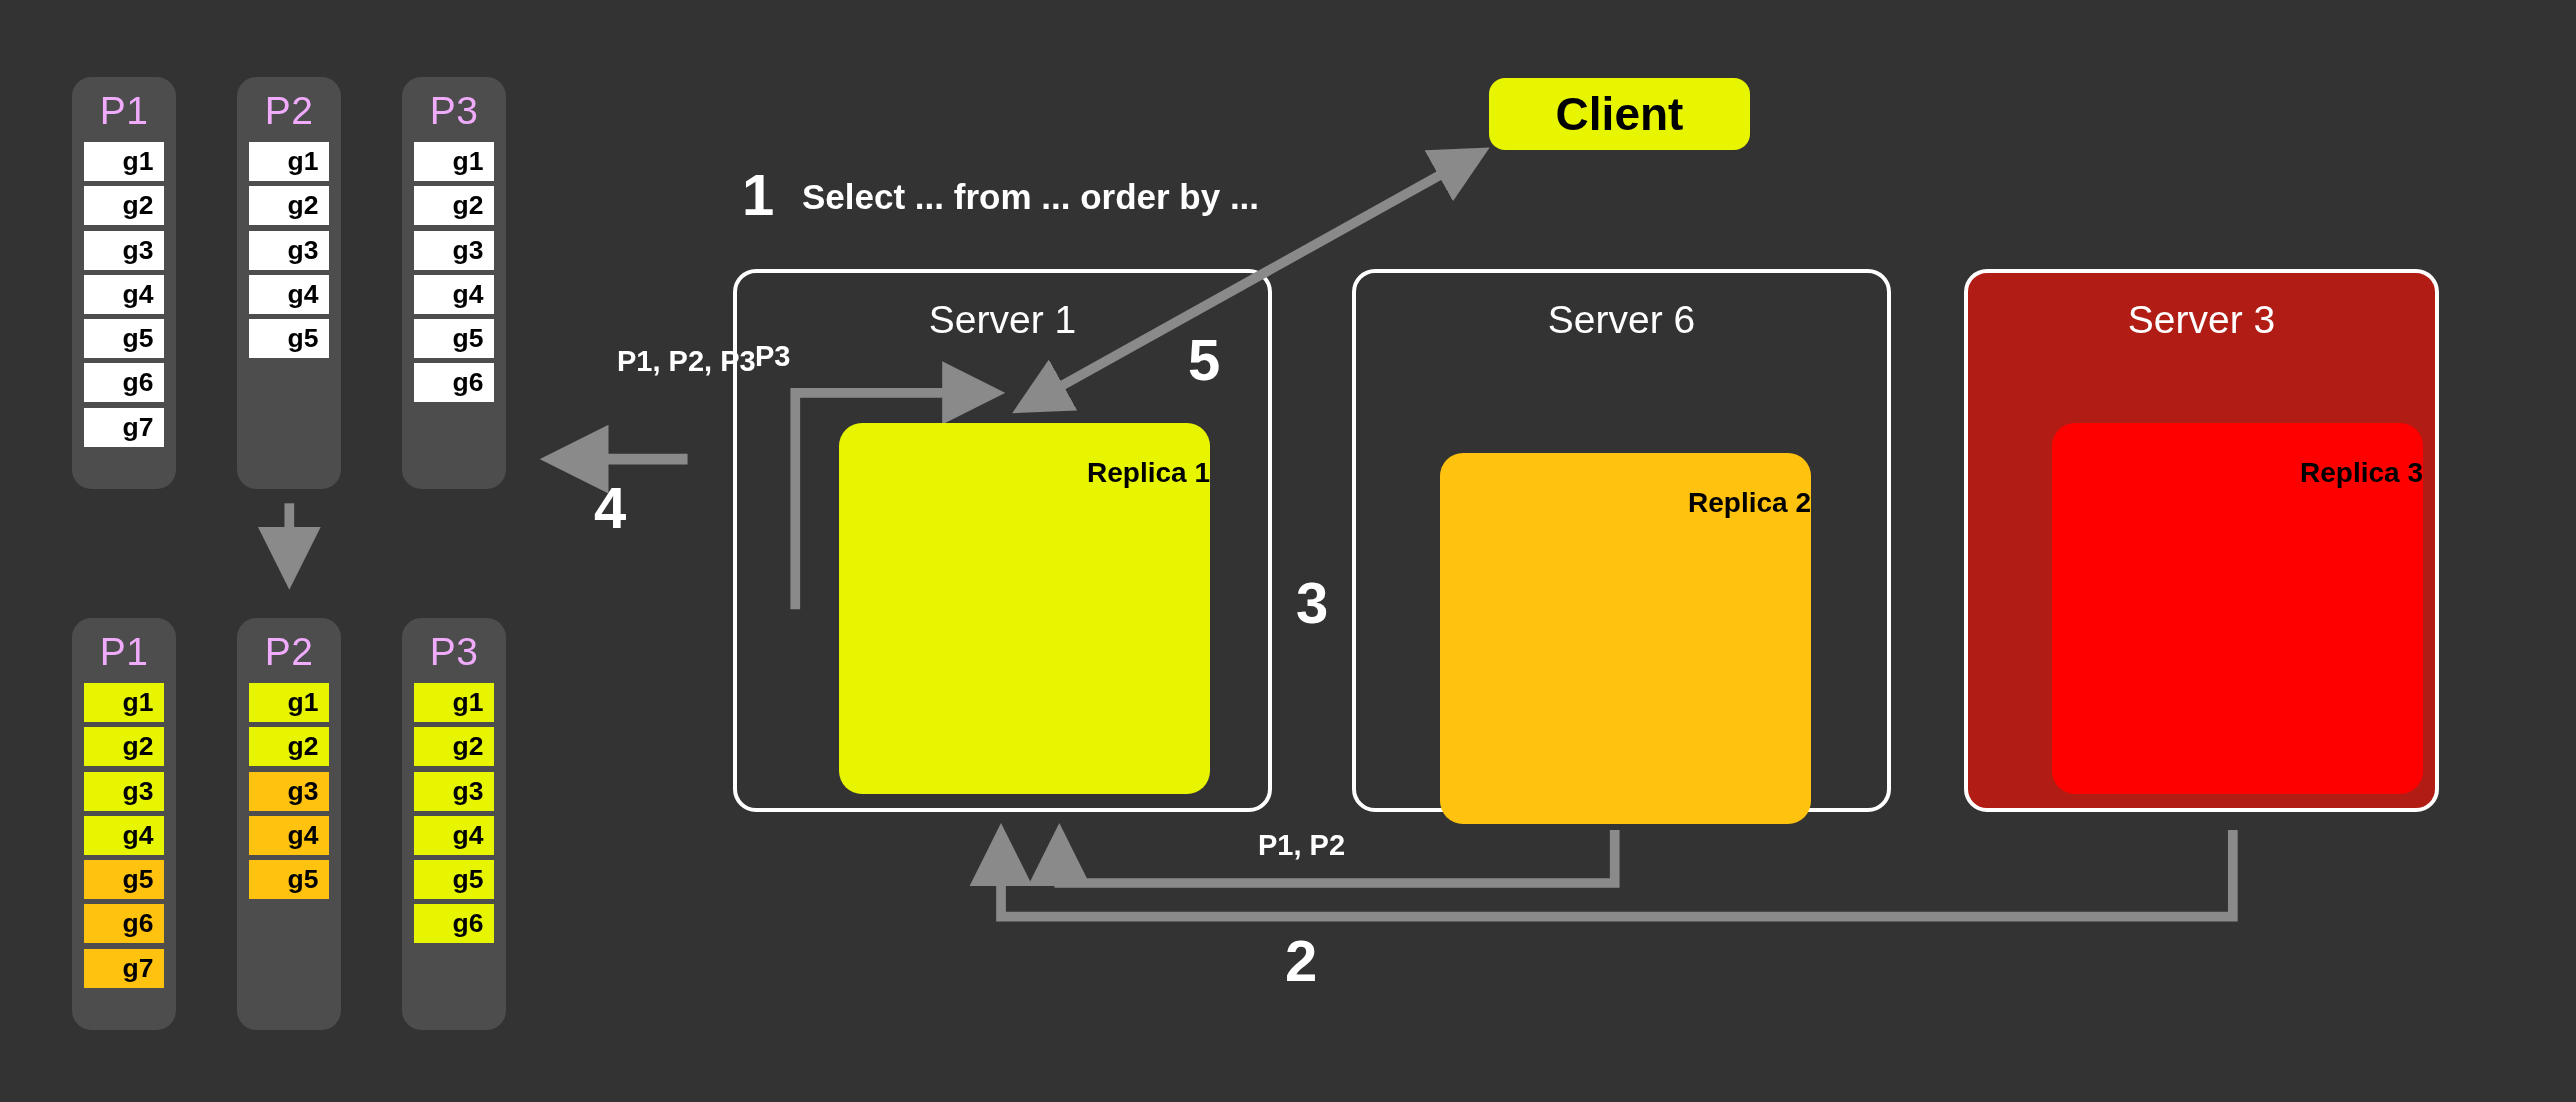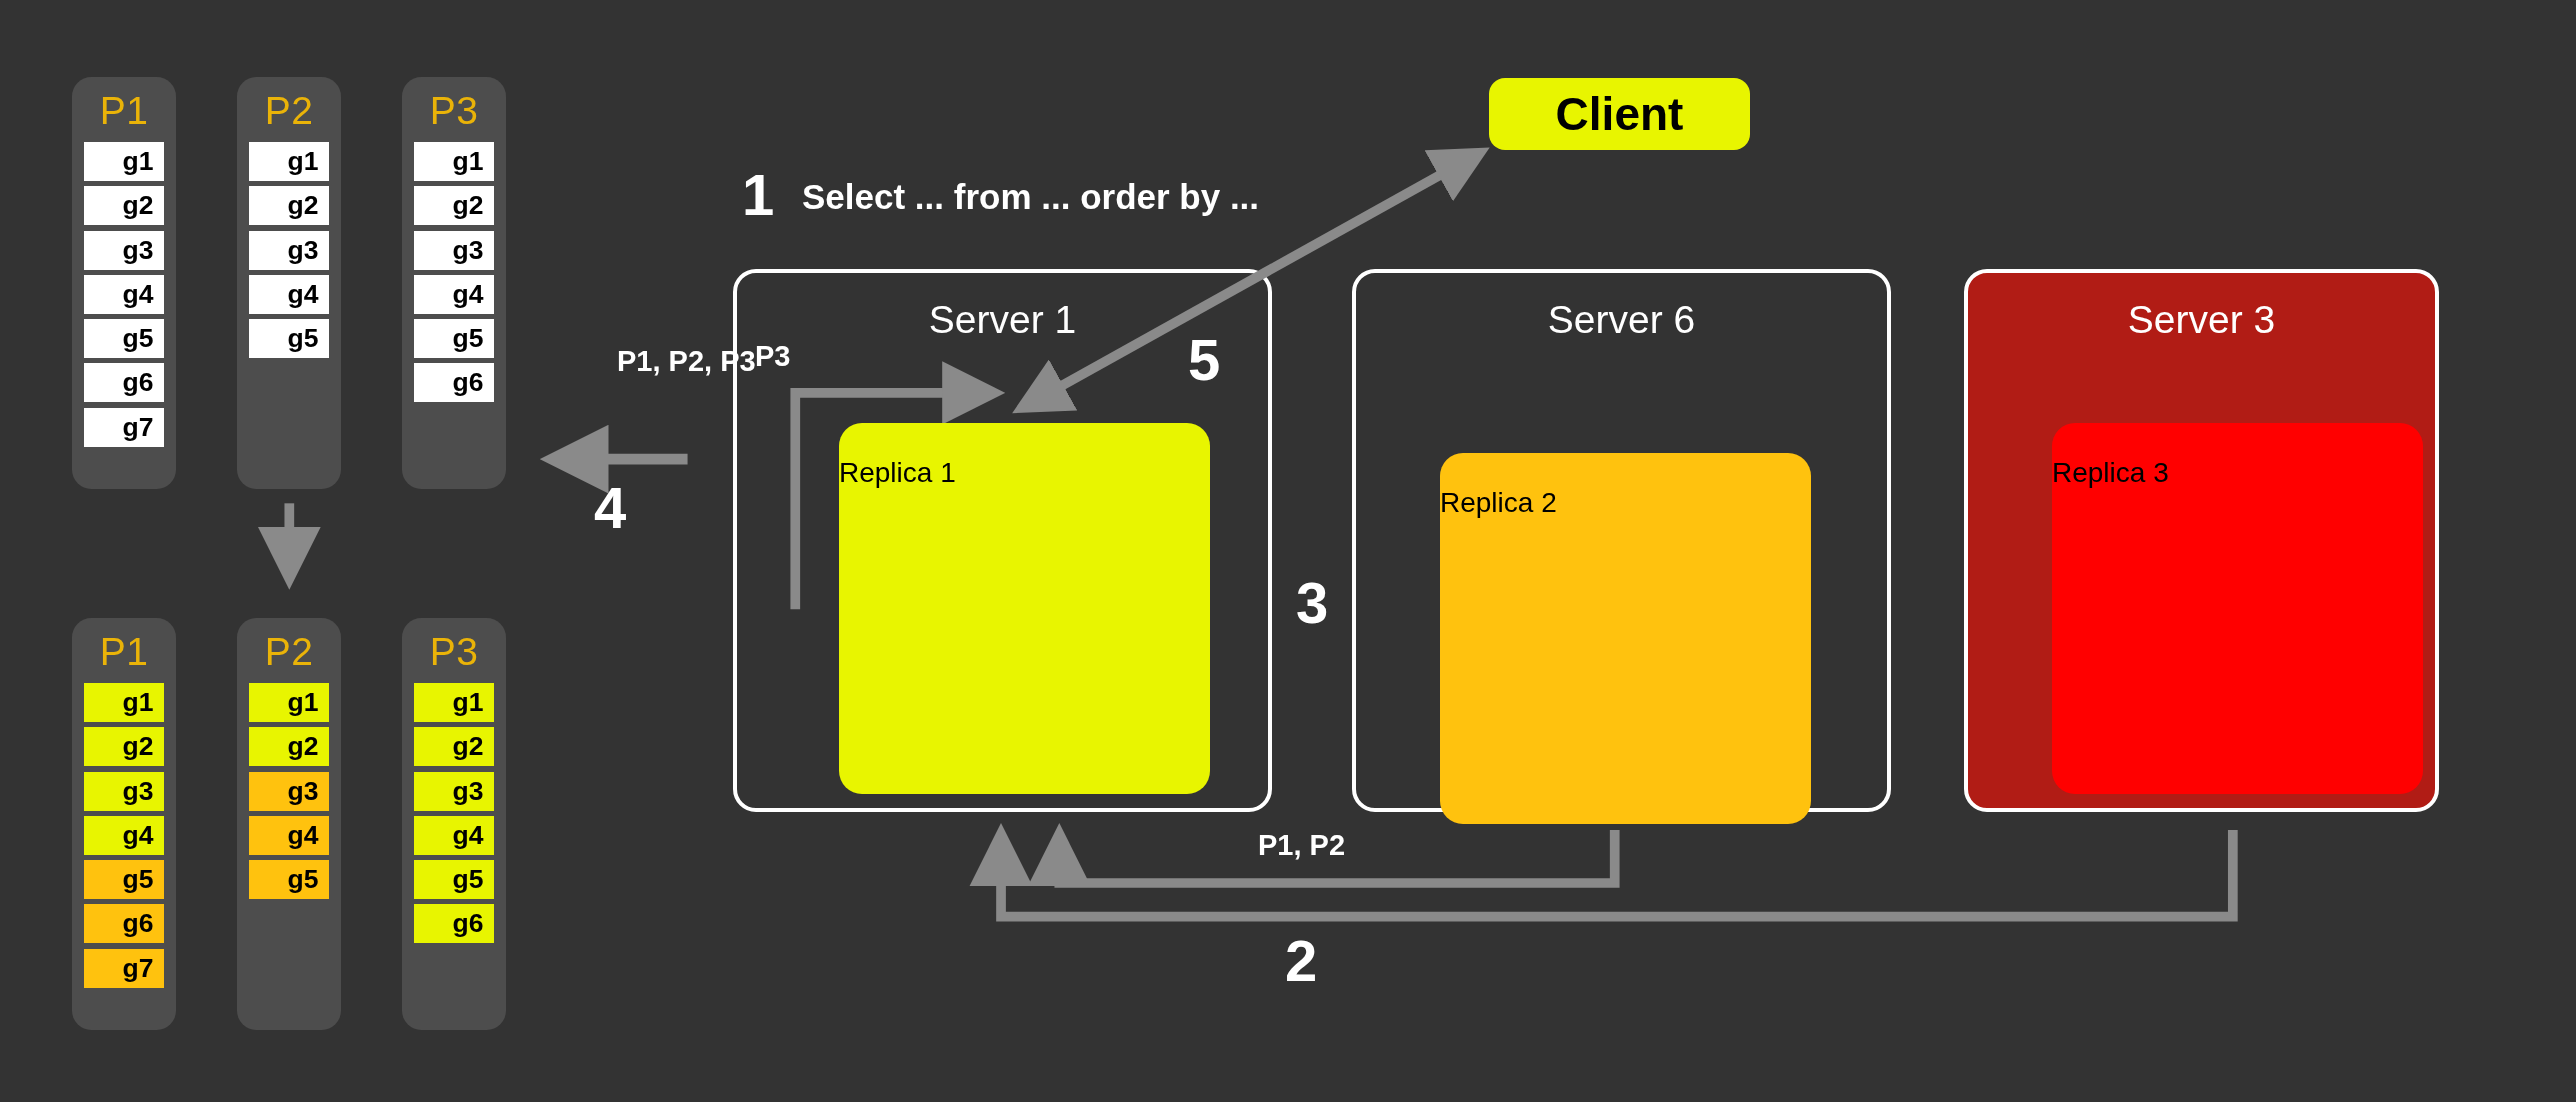--- a/index.html
+++ b/index.html
@@ -16,21 +16,21 @@
   
   .pcol{
     position:absolute;
     background:#4d4d4d;
     border-radius:19.4px;
     box-sizing:border-box;
   }
   .pcol .ptitle{
     position:absolute;left:0;right:0;top:12.4px;
     text-align:center;
-    color:#eab308;
+    color:#f0abfc;
     font-size:39px;
     font-weight:400;
     letter-spacing:0.4px;
     line-height:44px;
   }
   .cells{position:absolute;left:12.4px;right:12.4px;top:65px;}
   .cell{
     height:39px;line-height:39px;
     text-align:center;
     color:#000000;
@@ -57,25 +57,25 @@
     color:#ffffff;
     font-size:39px;
     font-weight:400;
   }
   .replica{
     position:absolute;
     border-radius:23px;
     box-sizing:border-box;
   }
   .replica .rlabel{
-    position:absolute;left:0;right:0;top:34px;
-    text-align:left;
+    position:absolute;left:8px;right:0;top:34px;
+    text-align:right;
     color:#000000;
     font-size:28px;
-    font-weight:normal;
+    font-weight:bold;
   }
 
   
   .client{
     position:absolute;
     background:#E8F500;
     border-radius:16px;
     display:flex;align-items:center;justify-content:center;
     color:#000000;font-size:46px;font-weight:bold;
   }

